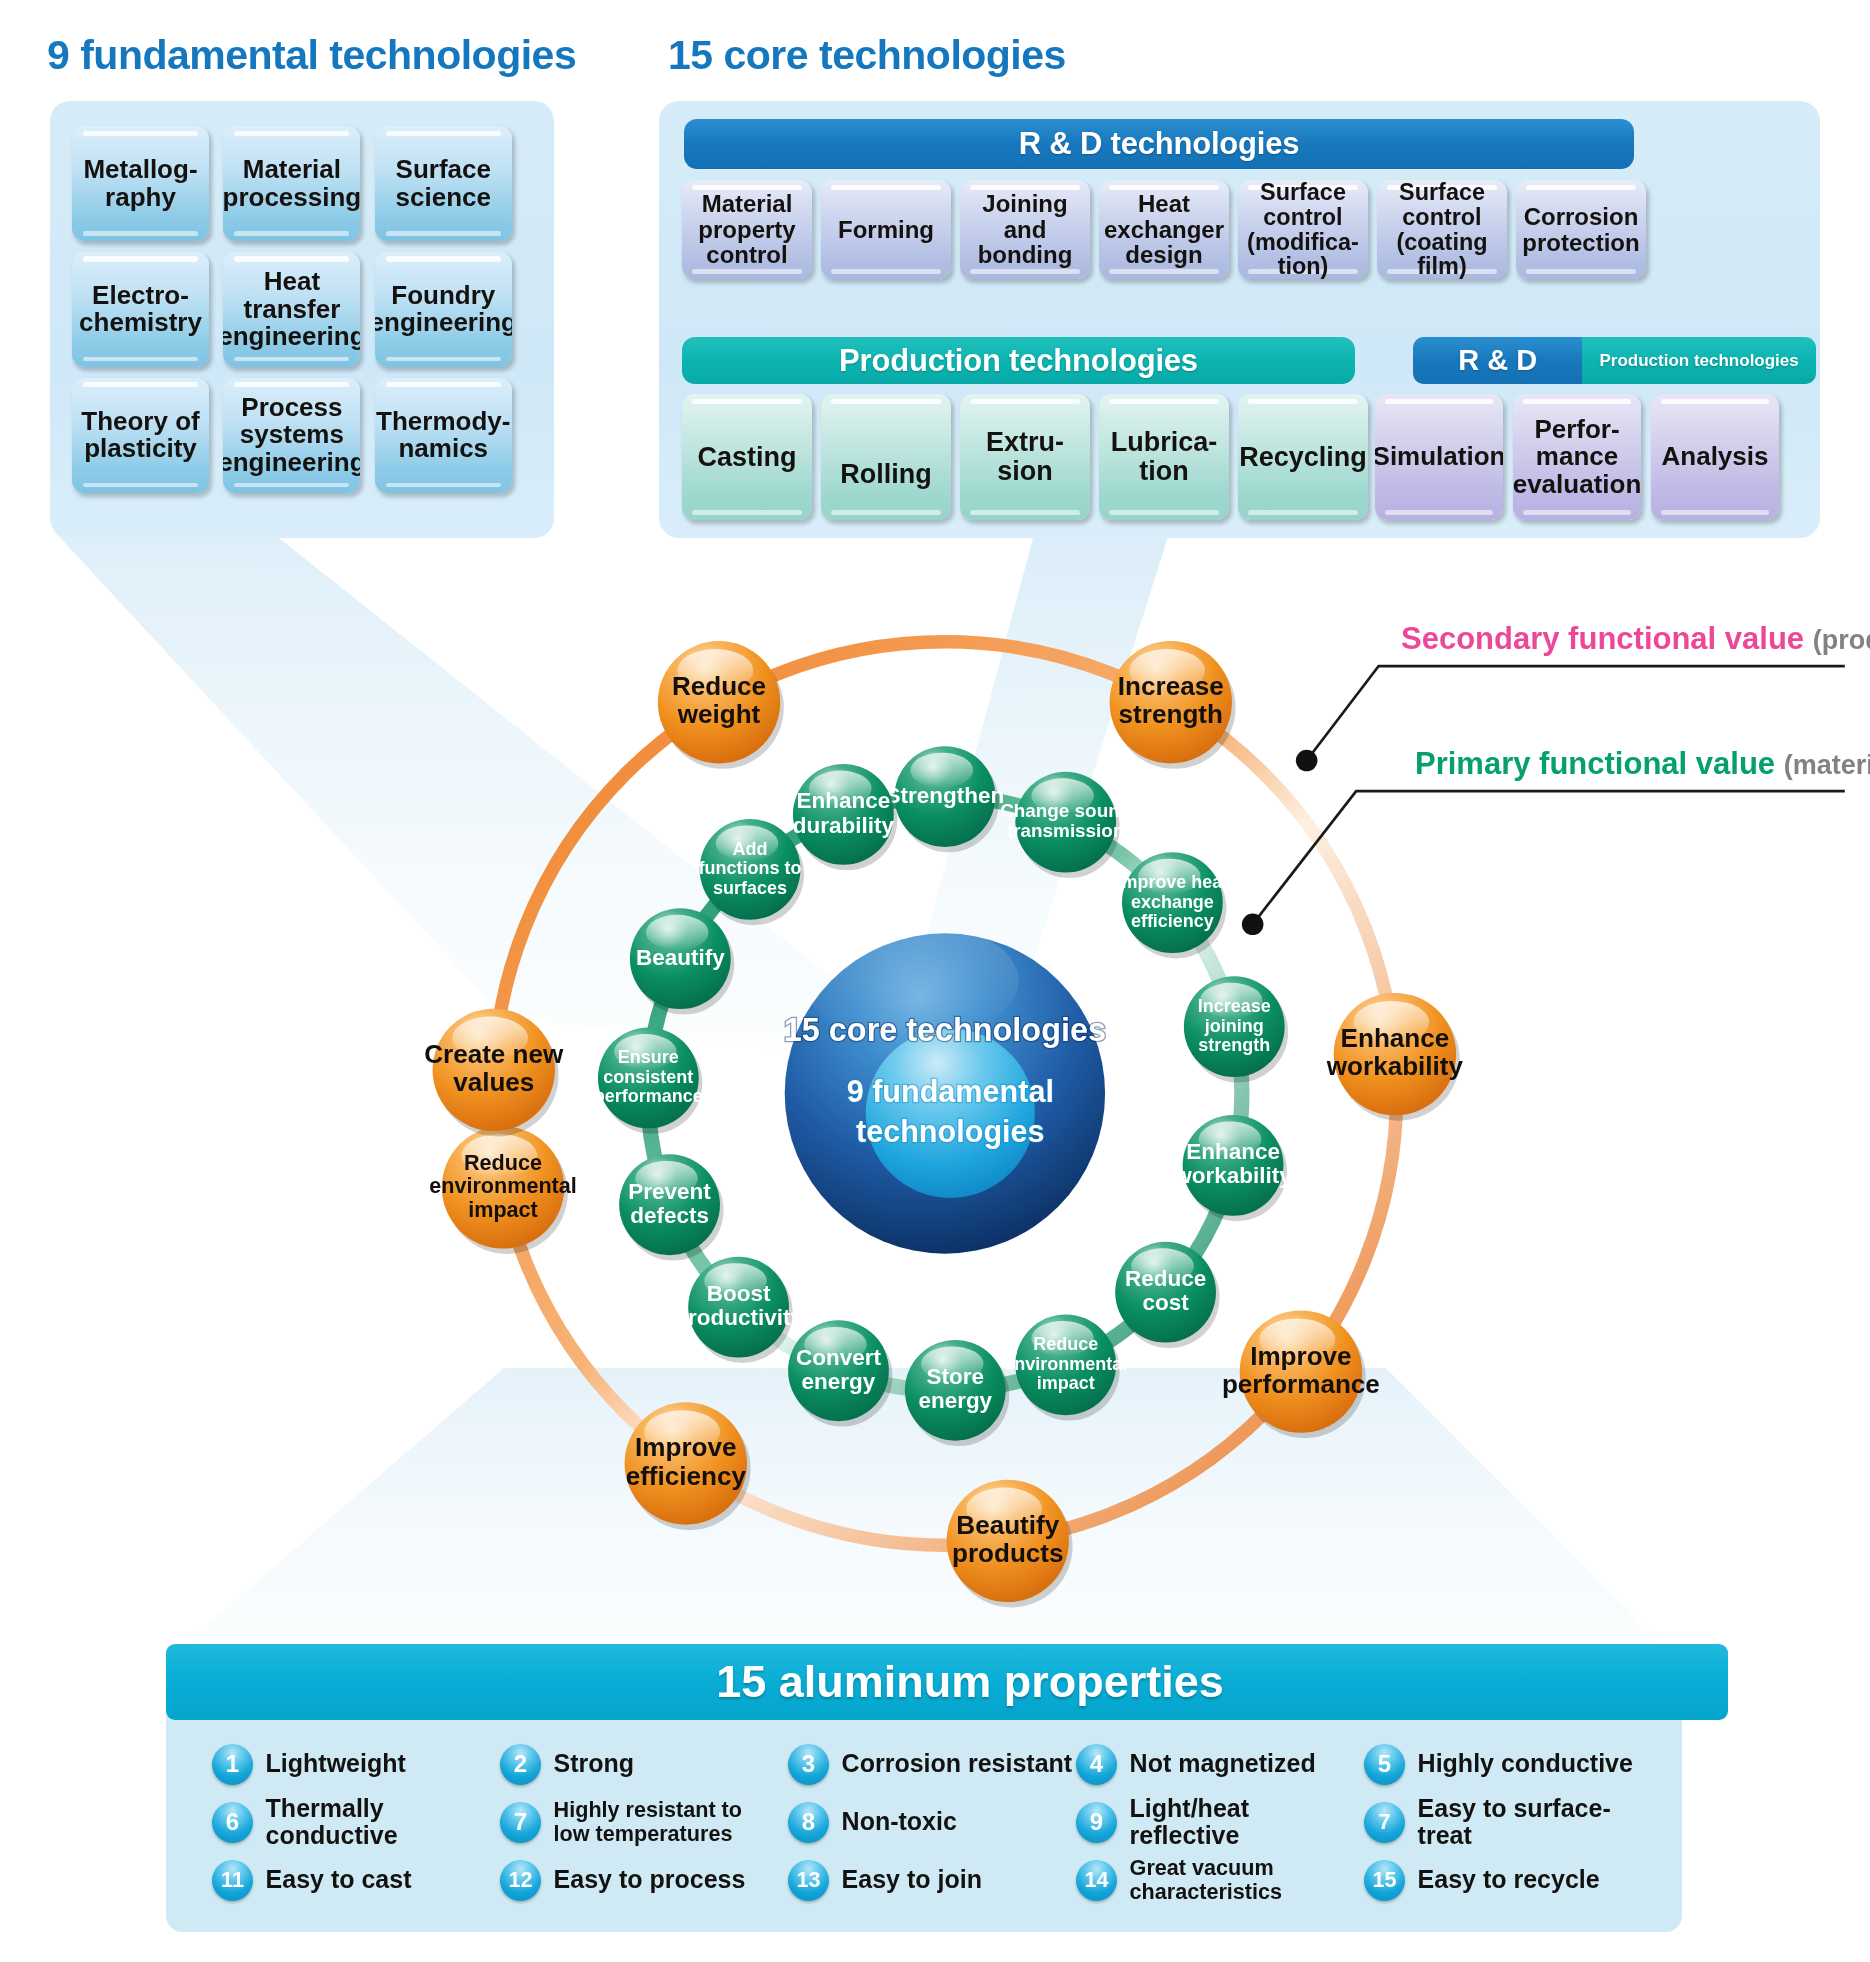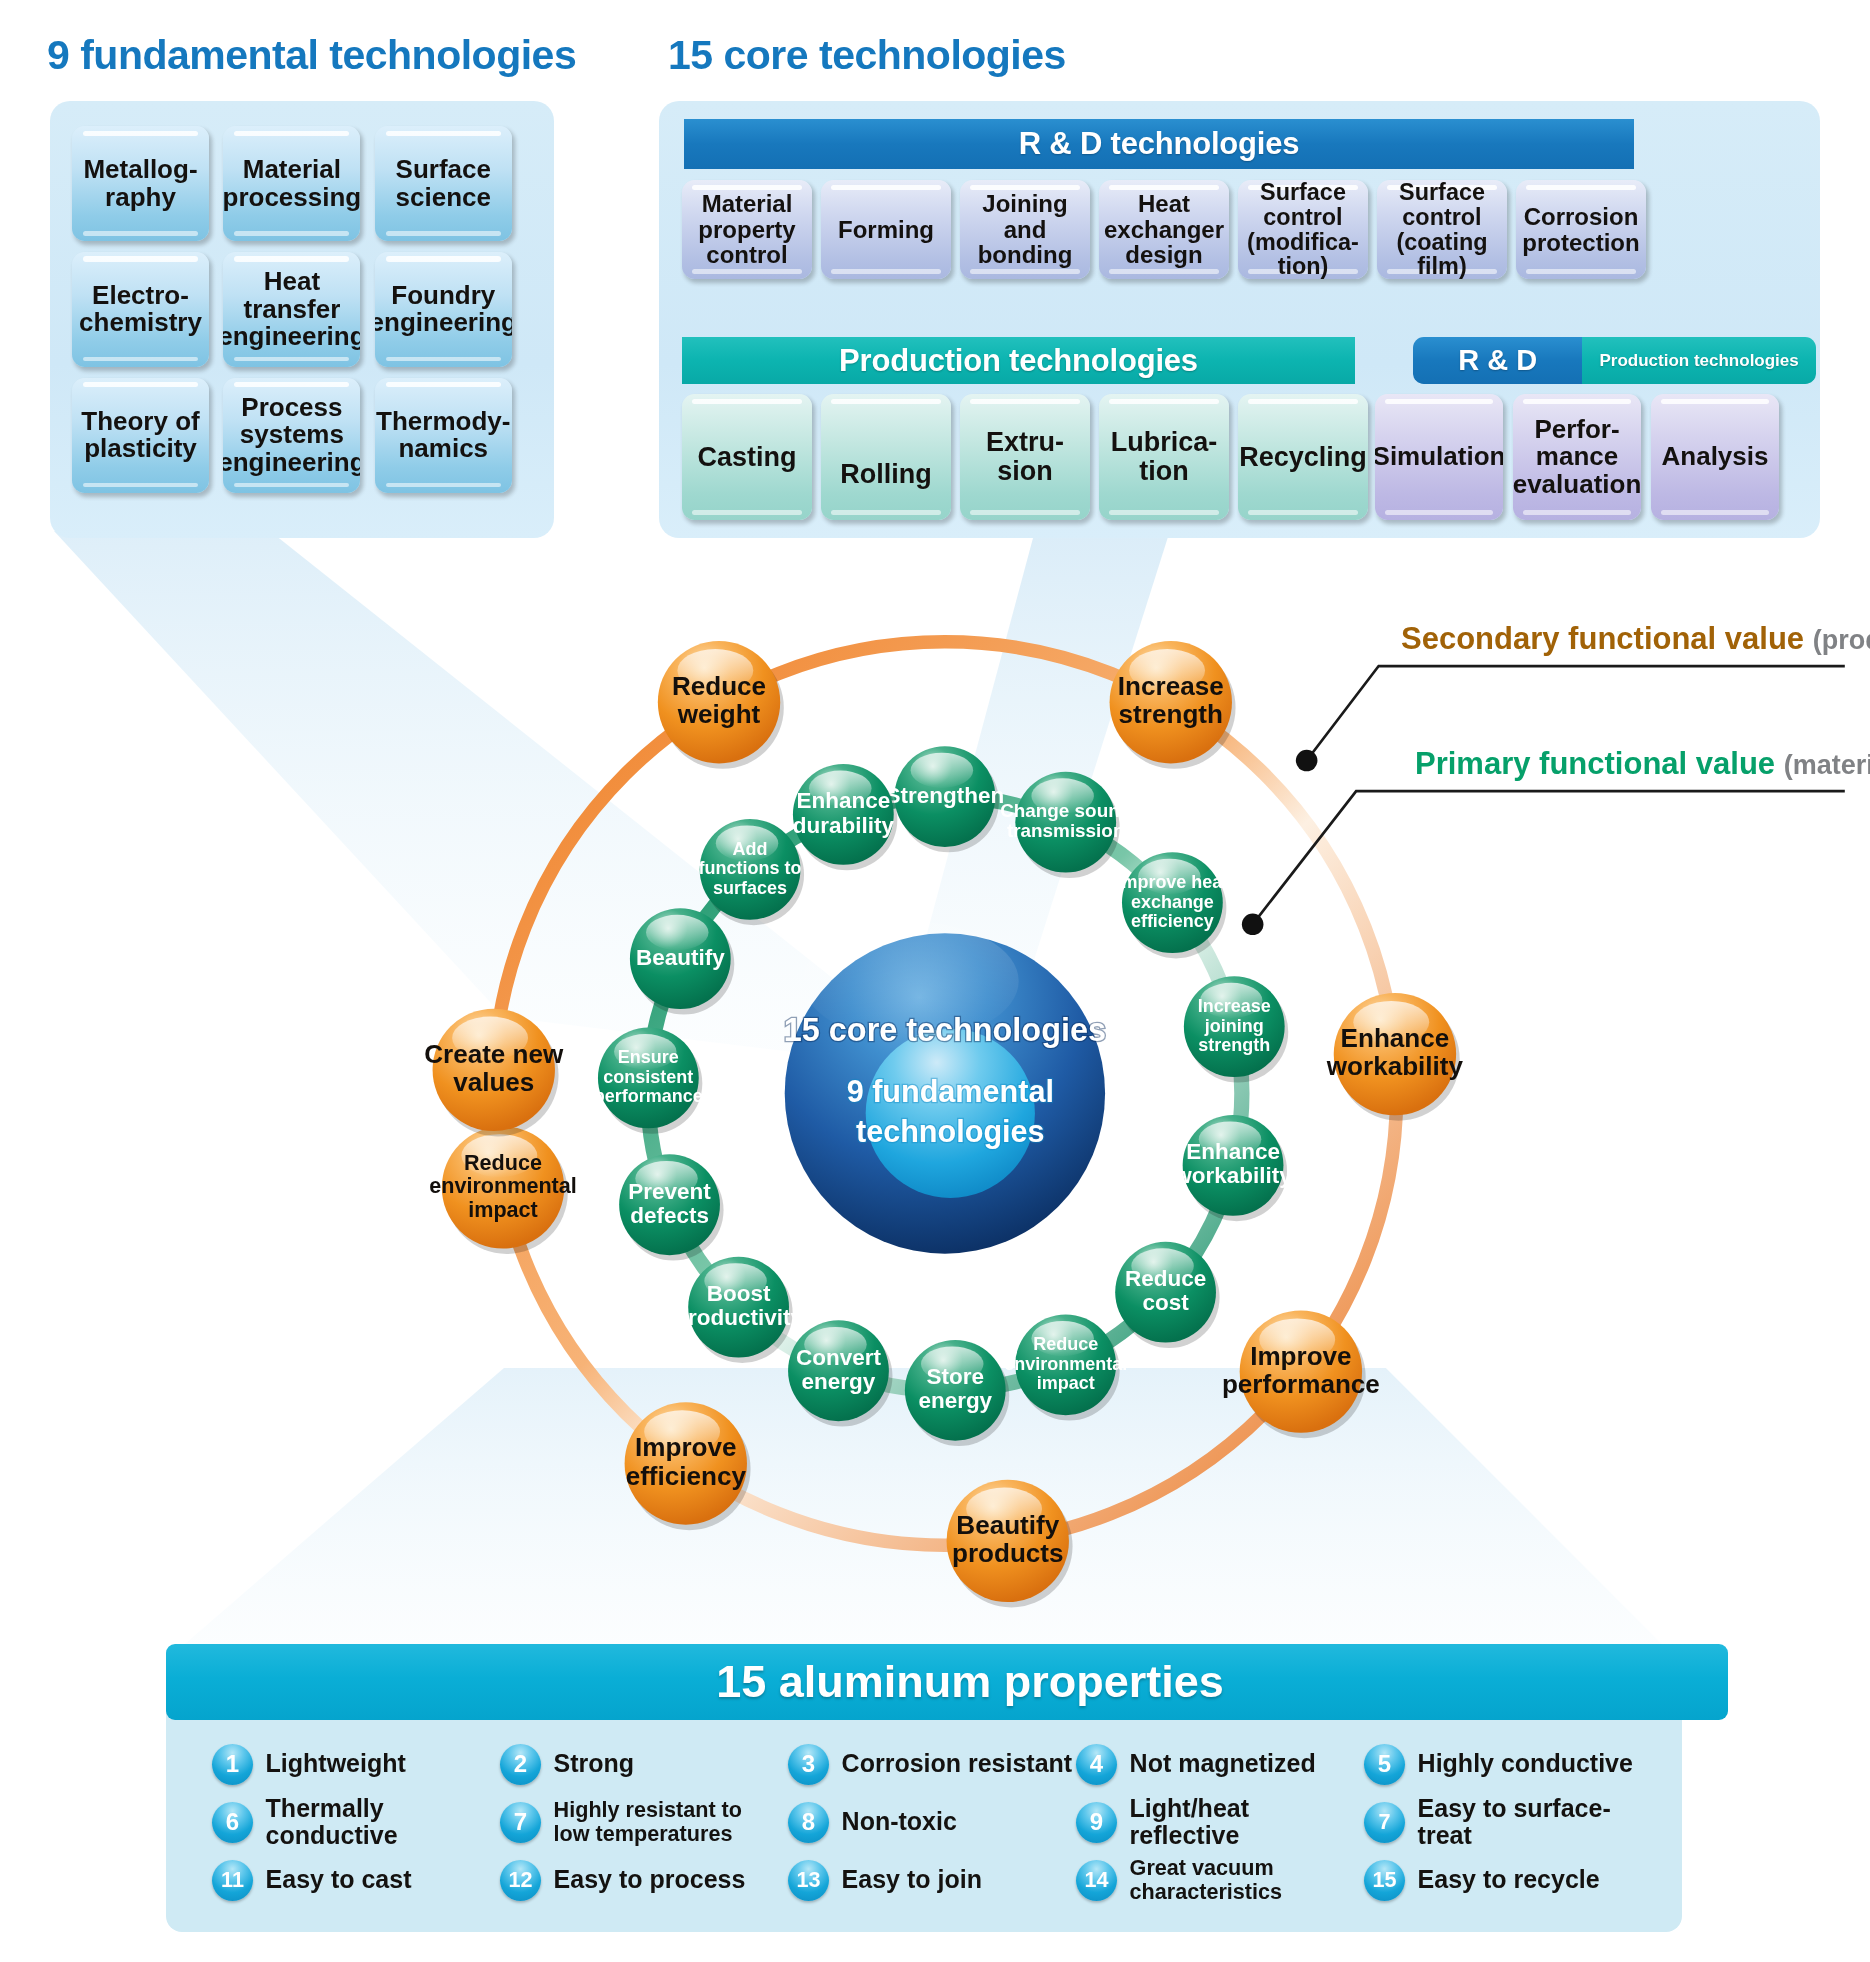--- a/index.html
+++ b/index.html
@@ -40,21 +40,21 @@
     content:"";position:absolute;left:8%;right:8%;bottom:5.4px;height:4.5px;border-radius:5.4px;
     background:rgba(255,255,255,.55);z-index:2;
   }
   .chip-blue{background:linear-gradient(180deg,#dceffb 0%,#bfe1f4 38%,#8fcce8 78%,#7ec3e3 100%);}
   .chip-periw{background:linear-gradient(180deg,#e8ecf8 0%,#cfd7ef 35%,#b3c0e4 80%,#aab8e0 100%);}
   .chip-teal{background:linear-gradient(180deg,#e4f4f2 0%,#c6e8e2 35%,#9ed8cf 80%,#96d4ca 100%);}
   .chip-violet{background:linear-gradient(180deg,#e9e7f6 0%,#d5d2ee 35%,#bdb8e4 80%,#b6b1e1 100%);}
 
   
   .cat-bar{
-    border-radius:0;display:flex;align-items:center;justify-content:center;
+    border-radius:13px;display:flex;align-items:center;justify-content:center;
     color:#fff;font-weight:bold;font-size:31px;letter-spacing:-0.2px;
     text-shadow:0 0.9px 1.8px rgba(0,0,0,.25);
   }
   .bar-rd{background:linear-gradient(180deg,#2a8fd0 0%,#1878bd 50%,#1470b4 100%);}
   .bar-prod{background:linear-gradient(180deg,#22c0bd 0%,#0cb4b0 50%,#08a9a6 100%);}
 
   .legend-bar{border-radius:10.8px;display:flex;overflow:hidden;}
   .legend-bar .lg{display:flex;align-items:center;justify-content:center;color:#fff;font-weight:bold;
      text-shadow:0 0.9px 1.8px rgba(0,0,0,.25);}
   .lg-rd{background:linear-gradient(180deg,#2a8fd0 0%,#1878bd 50%,#1470b4 100%);font-size:29px;flex:0 0 42%;}
@@ -73,21 +73,21 @@
     background:radial-gradient(circle at 50% 22%,#b5e7f7 0%,#5ec7ec 30%,#14a5d8 62%,#0b8dc2 100%);
     color:#fff;font-weight:bold;font-size:24px;display:flex;align-items:center;justify-content:center;
     box-shadow:0 1.8px 2.7px rgba(0,0,0,.25);
   }
   .alu-num.wide{font-size:21.6px;}
   .alu-lbl{font-size:25px;font-weight:bold;color:#141210;line-height:1.1;}
   .alu-lbl.sm{font-size:21.6px;}
 
   
   .leg-txt{font-size:31px;font-weight:bold;white-space:nowrap;}
-  .leg-orange{color:#a16207;}
+  .leg-orange{color:#ec4899;}
   .leg-green{color:#06a06a;}
   .leg-grey{color:#808285;}
 
   svg{display:block;}
   .node-txt{font-weight:bold;text-anchor:middle;dominant-baseline:middle;}
 </style>
 </head>
 <body>
 
 <svg class="abs" style="left:0;top:0;" width="1870" height="1962" viewBox="0 0 2078 2180">

